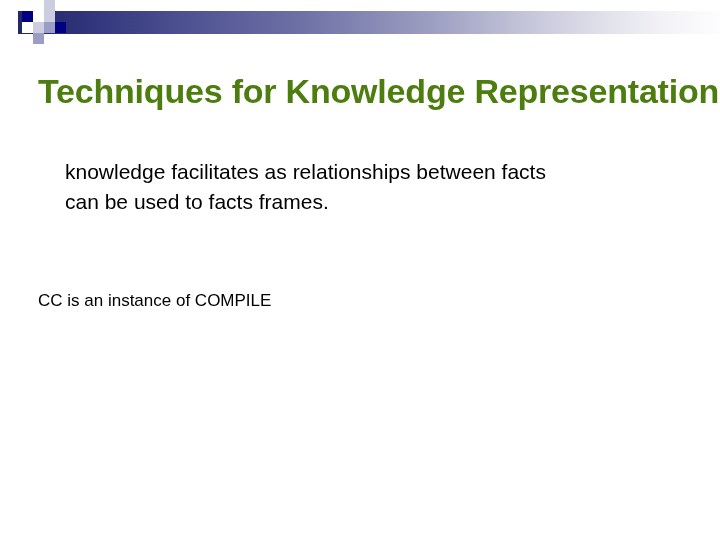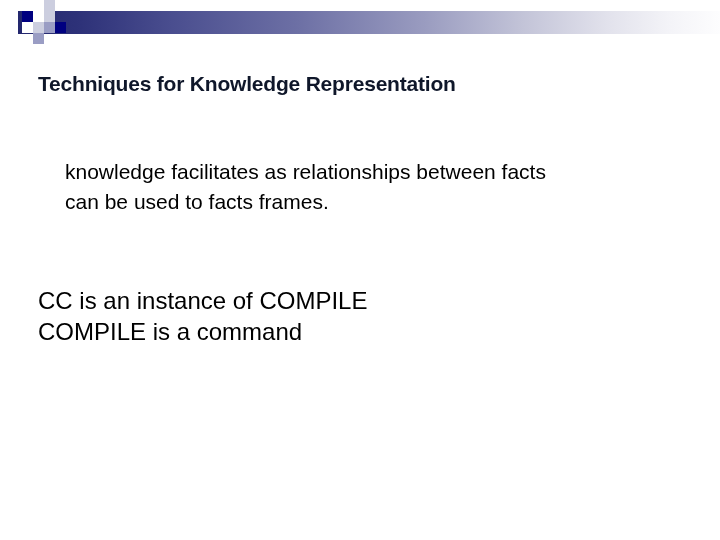--- a/index.html
+++ b/index.html
@@ -49,23 +49,23 @@
     width: 11px;
     height: 11px;
   }
 
   
   .slide-title {
     position: absolute;
     left: 38px;
     top: 72px;
     width: 660px;
-    font-size: 21px;
+    font-size: 34px;
     font-weight: bold;
-    color: #0f172a;
+    color: #4d7c0f;
     letter-spacing: -0.2px;
     white-space: nowrap;
   }
 
   
   .body-block-a {
     position: absolute;
     left: 38px;
     top: 157px;
     width: 660px;
@@ -78,21 +78,21 @@
   }
   .indented {
     padding-left: 27px;
   }
 
   .body-block-b {
     position: absolute;
     left: 38px;
     top: 285px;
     width: 660px;
-    font-size: 24px;
+    font-size: 17px;
     color: #000000;
     line-height: 31px;
   }
   .fact-line {
     white-space: nowrap;
   }
 </style>
 </head>
 <body>
 
@@ -113,14 +113,13 @@
 
 <div class="slide-title">Techniques for Knowledge Representation</div>
 
 <div class="body-block-a">
   <div class="indented">knowledge facilitates as relationships between facts</div>
   <div class="indented">can be used to facts frames.</div>
 </div>
 
 <div class="body-block-b">
   <div class="fact-line">CC is an instance of COMPILE</div>
-  <div class="fact-line">COMPILE is a command</div>
 </div>
 
 </body></html>

